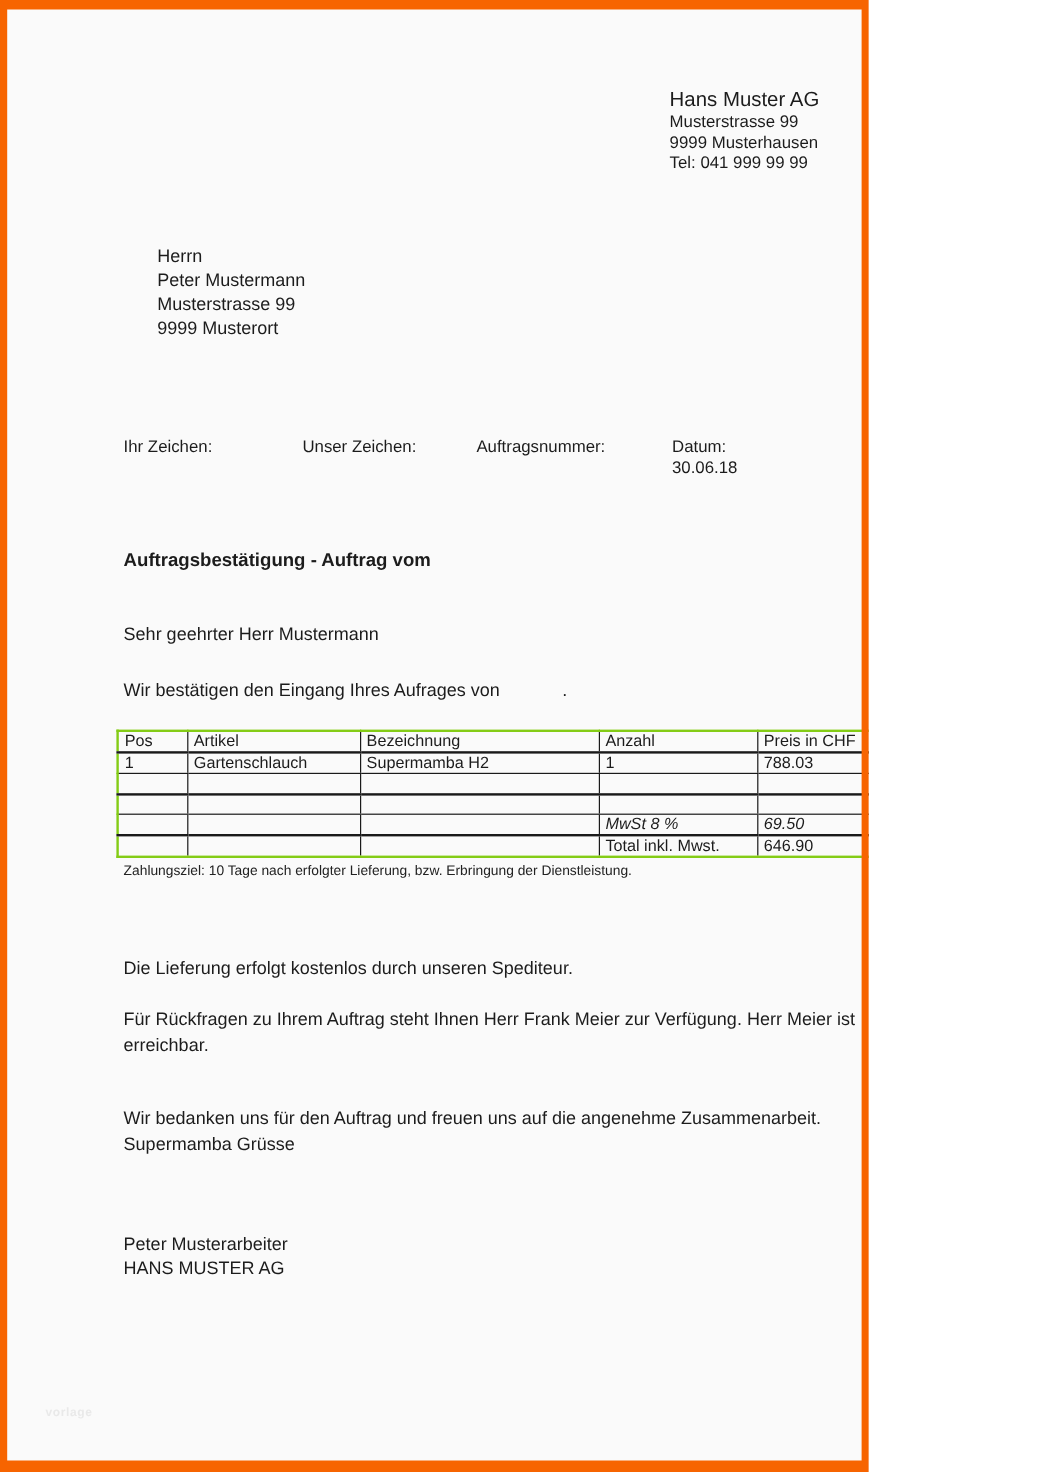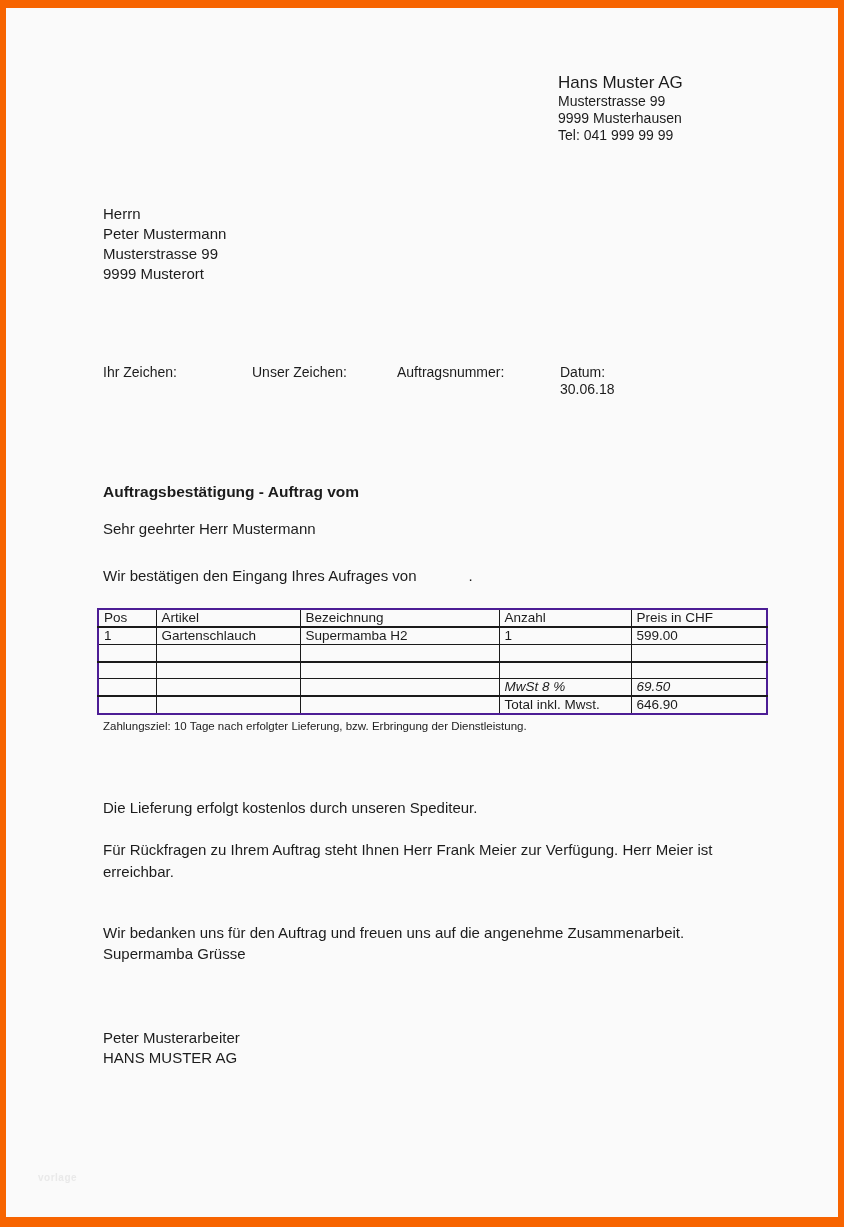--- a/index.html
+++ b/index.html
@@ -1,19 +1,19 @@
 <!DOCTYPE html>
 <html><head>
 <meta charset="utf-8">
 <style>
   * { margin: 0; padding: 0; box-sizing: border-box; }
   html, body { background: #ffffff; }
   .page {
     position: relative;
-    width: 844px;
+    width: 724px;
     height: 1227px;
     background: #fafafa;
     font-family: "Liberation Sans", sans-serif;
     color: #1c1c1c;
     overflow: hidden;
   }
   .border-frame {
     position: absolute;
     inset: 0;
     border-style: solid;
@@ -25,42 +25,42 @@
     pointer-events: none;
     z-index: 10;
   }
   .abs { position: absolute; }
 
   .sender { left: 558px; top: 72px; }
   .sender-name { font-size: 17px; line-height: 21px; }
   .sender-line { font-size: 14px; line-height: 17px; }
 
   .recipient { left: 103px; top: 204px; }
-  .recipient-line { font-size: 15px; line-height: 20px; }
+  .recipient-line { font-size: 15px; line-height: 20px; margin-left: 28px; }
 
   .ref-label { top: 364px; font-size: 14px; line-height: 17px; }
   .ref-ihr   { left: 103px; }
   .ref-unser { left: 252px; }
   .ref-auftrag { left: 397px; }
   .ref-datum { left: 560px; }
   .ref-datum-value { left: 560px; top: 381px; font-size: 14px; line-height: 17px; }
 
-  .subject { left: 103px; top: 459px; font-size: 15.5px; font-weight: bold; margin-top: 24px; }
+  .subject { left: 103px; top: 459px; font-size: 15.5px; font-weight: bold; }
   .salutation { left: 103px; top: 520px; font-size: 15px; }
   .confirmation { left: 103px; top: 567px; font-size: 15px; }
   .confirmation-period { display: inline-block; margin-left: 52px; }
 
   table.order {
     position: absolute;
     left: 97px; top: 608px;
     width: 669px;
     border-collapse: collapse;
     table-layout: fixed;
     font-size: 13.5px;
-    border: 2px solid #4c1d95;
+    border: 2px solid #84cc16;
     background: transparent;
   }
   table.order td {
     border-left: 1px solid #1a1a1a;
     padding: 0 5px;
     height: 17px;
     line-height: 16px;
     white-space: nowrap;
     overflow: hidden;
   }
@@ -138,21 +138,21 @@
         <td>Artikel</td>
         <td>Bezeichnung</td>
         <td>Anzahl</td>
         <td>Preis in CHF</td>
       </tr>
       <tr class="t-r1">
         <td>1</td>
         <td>Gartenschlauch</td>
         <td>Supermamba H2</td>
         <td>1</td>
-        <td>599.00</td>
+        <td>788.03</td>
       </tr>
       <tr class="t-r2">
         <td></td>
         <td></td>
         <td></td>
         <td></td>
         <td></td>
       </tr>
       <tr class="t-r3">
         <td></td>

